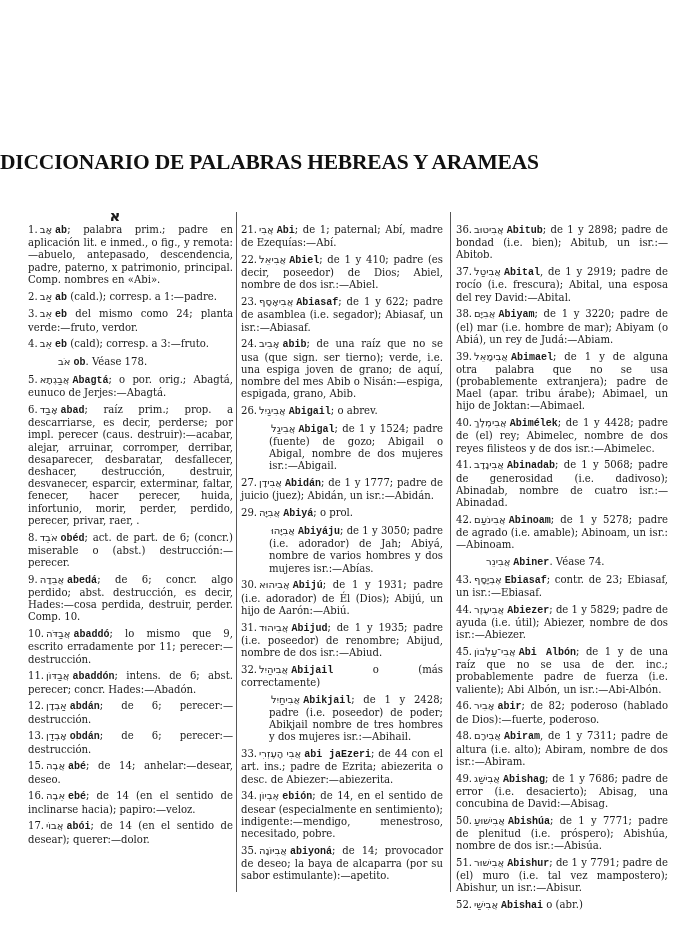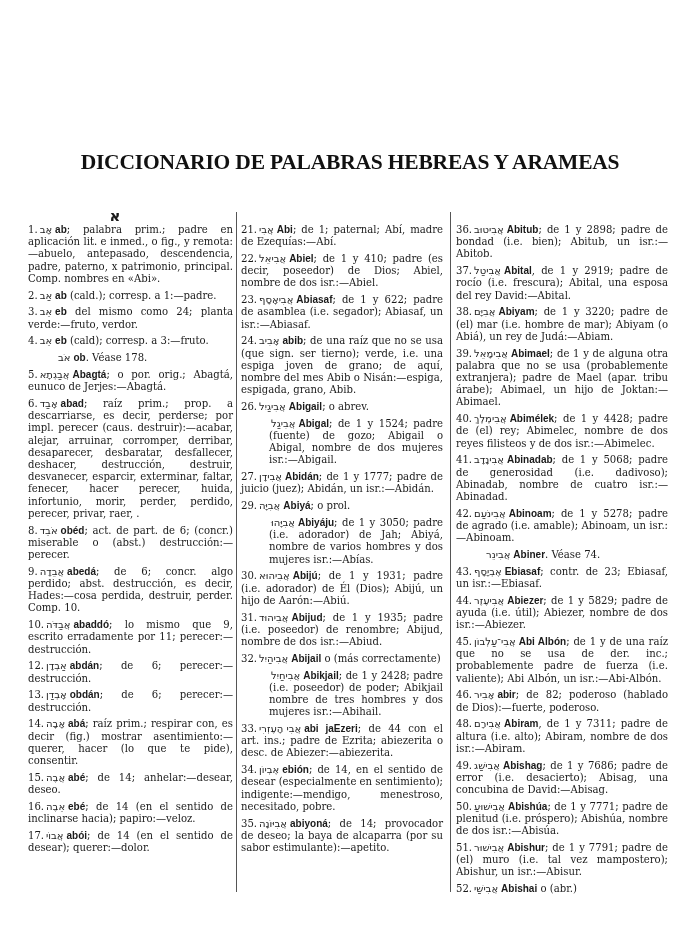--- a/index.html
+++ b/index.html
@@ -3,21 +3,21 @@
 <meta charset="utf-8">
 <style>
   html, body { margin: 0; padding: 0; background: #ffffff; }
   body {
     width: 700px; height: 928px; position: relative; overflow: hidden;
     font-family: "DejaVu Serif", "Liberation Serif", serif;
     color: #1a1a1a;
   }
   .title {
     position: absolute; top: 150px; left: 0; width: 700px;
-    text-align: center;
+    text-align: left;
     font-family: "Liberation Serif", "DejaVu Serif", serif;
     font-weight: bold; font-size: 21.5px; letter-spacing: -0.2px;
     color: #111;
   }
   .letter-head {
     position: absolute; top: 207px; left: 95px; width: 40px; text-align: center;
     font-family: "DejaVu Sans", sans-serif; font-size: 15px; font-weight: bold;
   }
   .col {
     position: absolute; top: 224px;
@@ -34,21 +34,21 @@
   .entry {
     margin: 0 0 4.6px 0; text-align: justify; hyphens: manual;
   }
   .num { }
   .heb {
     font-family: "DejaVu Sans", sans-serif; font-size: 10px;
     direction: rtl; unicode-bidi: isolate; display: inline-block;
     margin: 0 3px 0 2px;
   }
   .hw {
-    font-family: Liberation Sans, sans-serif; font-weight: bold; font-size: 10px;
+    font-family: Liberation Mono, monospace; font-weight: bold; font-size: 10px;
   }
   .sub { padding-left: 28px; }
 </style>
 </head>
 <body>
 
 <div class="title">DICCIONARIO DE PALABRAS HEBREAS Y ARAMEAS</div>
 <div class="letter-head">א</div>
 
 <div class="divider d1"></div>
@@ -58,23 +58,23 @@
     <p class="entry"><span class="num">1.</span><span class="heb">אָב</span><span class="hw">ab</span><span class="def">; palabra prim.; padre en aplicación lit. e inmed., o fig., y remota:—abuelo, antepasado, descendencia, padre, paterno, x patrimonio, principal. Comp. nombres en «Abi».</span></p>
     <p class="entry"><span class="num">2.</span><span class="heb">אַב</span><span class="hw">ab</span><span class="def"> (cald.); corresp. a 1:—padre.</span></p>
     <p class="entry"><span class="num">3.</span><span class="heb">אֵב</span><span class="hw">eb</span><span class="def"> del mismo como 24; planta verde:—fruto, verdor.</span></p>
     <p class="entry"><span class="num">4.</span><span class="heb">אֵב</span><span class="hw">eb</span><span class="def"> (cald); corresp. a 3:—fruto.</span></p>
     <p class="entry sub"><span class="num"></span><span class="heb">אֹב</span><span class="hw">ob</span><span class="def">. Véase 178.</span></p>
     <p class="entry"><span class="num">5.</span><span class="heb">אֲבַגְתָא</span><span class="hw">Abagtá</span><span class="def">; o por. orig.; Abagtá, eunuco de Jerjes:—Abagtá.</span></p>
     <p class="entry"><span class="num">6.</span><span class="heb">אָבַד</span><span class="hw">abad</span><span class="def">; raíz prim.; prop. a descarriarse, es decir, perderse; por impl. perecer (caus. destruir):—acabar, alejar, arruinar, corromper, derribar, desaparecer, desbaratar, desfallecer, deshacer, destrucción, destruir, desvanecer, esparcir, exterminar, faltar, fenecer, hacer perecer, huida, infortunio, morir, perder, perdido, perecer, privar, raer, .</span></p>
     <p class="entry"><span class="num">8.</span><span class="heb">אֹבֵד</span><span class="hw">obéd</span><span class="def">; act. de part. de 6; (concr.) miserable o (abst.) destrucción:—perecer.</span></p>
     <p class="entry"><span class="num">9.</span><span class="heb">אֲבֵדָה</span><span class="hw">abedá</span><span class="def">; de 6; concr. algo perdido; abst. destrucción, es decir, Hades:—cosa perdida, destruir, perder. Comp. 10.</span></p>
     <p class="entry"><span class="num">10.</span><span class="heb">אֲבַדֹּה</span><span class="hw">abaddó</span><span class="def">; lo mismo que 9, escrito erradamente por 11; perecer:—destrucción.</span></p>
+    <p class="entry"><span class="num">11.</span><span class="heb">אֲבַדּוֹן</span><span class="hw">abaddón</span><span class="def">; intens. de 6; abst. perecer; concr. Hades:—Abadón.</span></p>
     <p class="entry"><span class="num">12.</span><span class="heb">אַבְדָן</span><span class="hw">abdán</span><span class="def">; de 6; perecer:—destrucción.</span></p>
     <p class="entry"><span class="num">13.</span><span class="heb">אָבְדַן</span><span class="hw">obdán</span><span class="def">; de 6; perecer:—destrucción.</span></p>
-    <p class="entry"><span class="num">14.</span><span class="heb">אָבָה</span><span class="hw">abá</span><span class="def">; raíz prim.; respirar con, es decir (fig.) mostrar asentimiento:—querer, hacer (lo que te pide), consentir.</span></p>
     <p class="entry"><span class="num">15.</span><span class="heb">אֲבֶה</span><span class="hw">abé</span><span class="def">; de 14; anhelar:—desear, deseo.</span></p>
     <p class="entry"><span class="num">16.</span><span class="heb">אֵבֶה</span><span class="hw">ebé</span><span class="def">; de 14 (en el sentido de inclinarse hacia); papiro:—veloz.</span></p>
     <p class="entry"><span class="num">17.</span><span class="heb">אֲבוֹי</span><span class="hw">abói</span><span class="def">; de 14 (en el sentido de desear); querer:—dolor.</span></p>
   </div>
 <div class="col col2">
     <p class="entry"><span class="num">21.</span><span class="heb">אֲבִי</span><span class="hw">Abi</span><span class="def">; de 1; paternal; Abí, madre de Ezequías:—Abí.</span></p>
     <p class="entry"><span class="num">22.</span><span class="heb">אֲבִיאֵל</span><span class="hw">Abiel</span><span class="def">; de 1 y 410; padre (es decir, poseedor) de Dios; Abiel, nombre de dos isr.:—Abiel.</span></p>
     <p class="entry"><span class="num">23.</span><span class="heb">אֲבִיאָסָף</span><span class="hw">Abiasaf</span><span class="def">; de 1 y 622; padre de asamblea (i.e. segador); Abiasaf, un isr.:—Abiasaf.</span></p>
     <p class="entry"><span class="num">24.</span><span class="heb">אָבִיב</span><span class="hw">abib</span><span class="def">; de una raíz que no se usa (que sign. ser tierno); verde, i.e. una espiga joven de grano; de aquí, nombre del mes Abib o Nisán:—espiga, espigada, grano, Abib.</span></p>
     <p class="entry"><span class="num">26.</span><span class="heb">אֲבִיגַיִל</span><span class="hw">Abigail</span><span class="def">; o abrev.</span></p>

